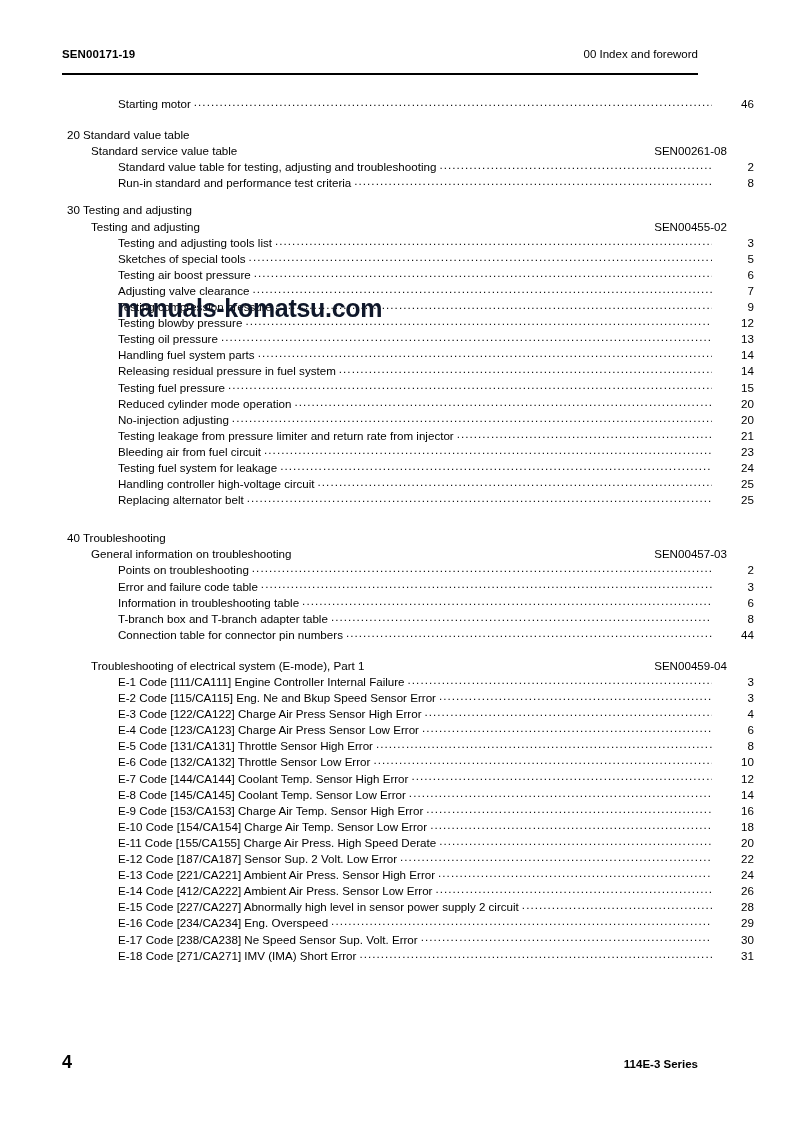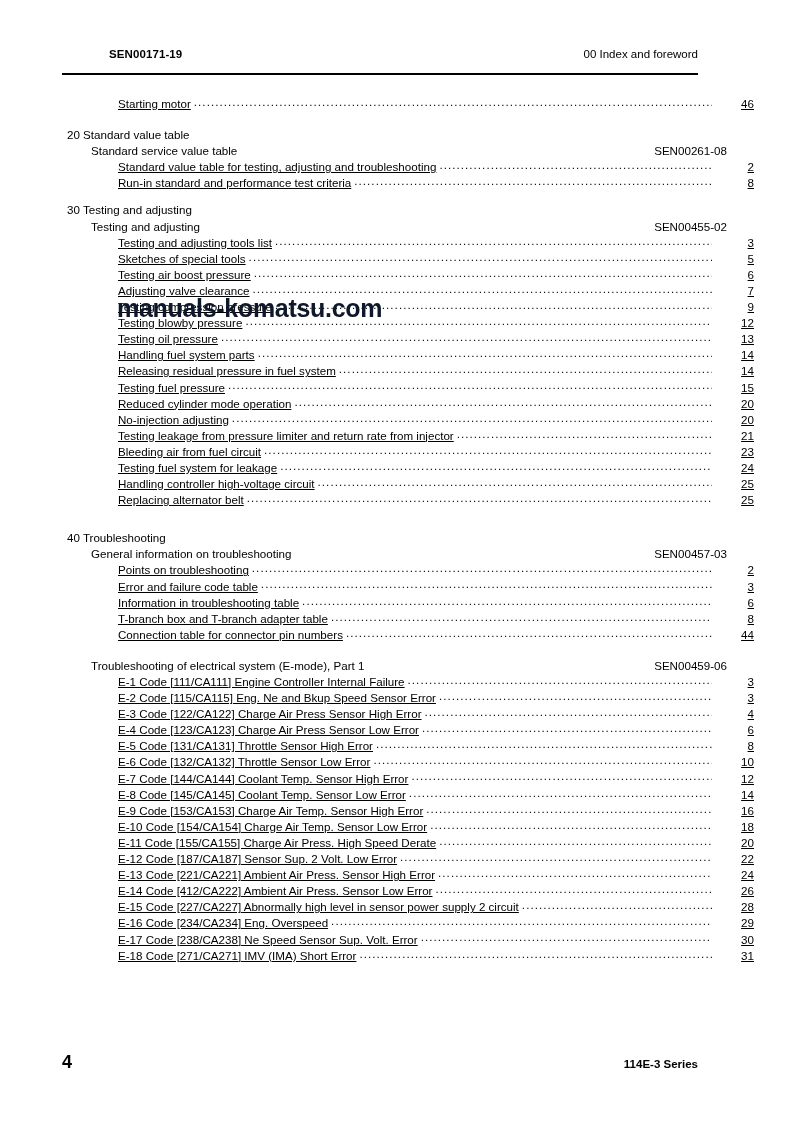--- a/index.html
+++ b/index.html
@@ -31,21 +31,20 @@
     top: 48px;
     width: 636px;
     display: flex;
     align-items: baseline;
     justify-content: space-between;
   }
   .hdr-left {
     font-size: 11.5px;
     font-weight: bold;
     letter-spacing: 0.1px;
-    margin-left: 47px;
   }
   .hdr-right {
     font-size: 11.5px;
     font-weight: normal;
   }
   .header-rule {
     position: absolute;
     left: 62px;
     top: 73px;
     width: 636px;
@@ -89,21 +88,20 @@
   .row.subsection .label { flex: 0 0 auto; }
   .row.subsection .spring { flex: 1 1 auto; }
   .row.subsection .sen {
     flex: 0 0 auto;
     text-align: left;
   }
 
   
   .row.entry {
     padding-left: 56px;
-    text-decoration: underline;
   }
   .row.entry .label {
     flex: 0 0 auto;
     padding-right: 3px;
   }
   .row.entry .leader {
     flex: 1 1 auto;
     position: relative;
     height: 11px;
     overflow: hidden;
@@ -318,21 +316,21 @@
       </div>
       <div class="row entry">
         <span class="label">Connection table for connector pin numbers</span>
         <span class="leader"></span>
         <span class="pageno">44</span>
       </div>
       <div class="row gap-md"></div>
       <div class="row subsection">
         <span class="label">Troubleshooting of electrical system (E-mode), Part 1</span>
         <span class="spring"></span>
-        <span class="sen">SEN00459-06</span>
+        <span class="sen">SEN00459-04</span>
       </div>
       <div class="row entry">
         <span class="label">E-1 Code [111/CA111] Engine Controller Internal Failure</span>
         <span class="leader"></span>
         <span class="pageno">3</span>
       </div>
       <div class="row entry">
         <span class="label">E-2 Code [115/CA115] Eng. Ne and Bkup Speed Sensor Error</span>
         <span class="leader"></span>
         <span class="pageno">3</span>

